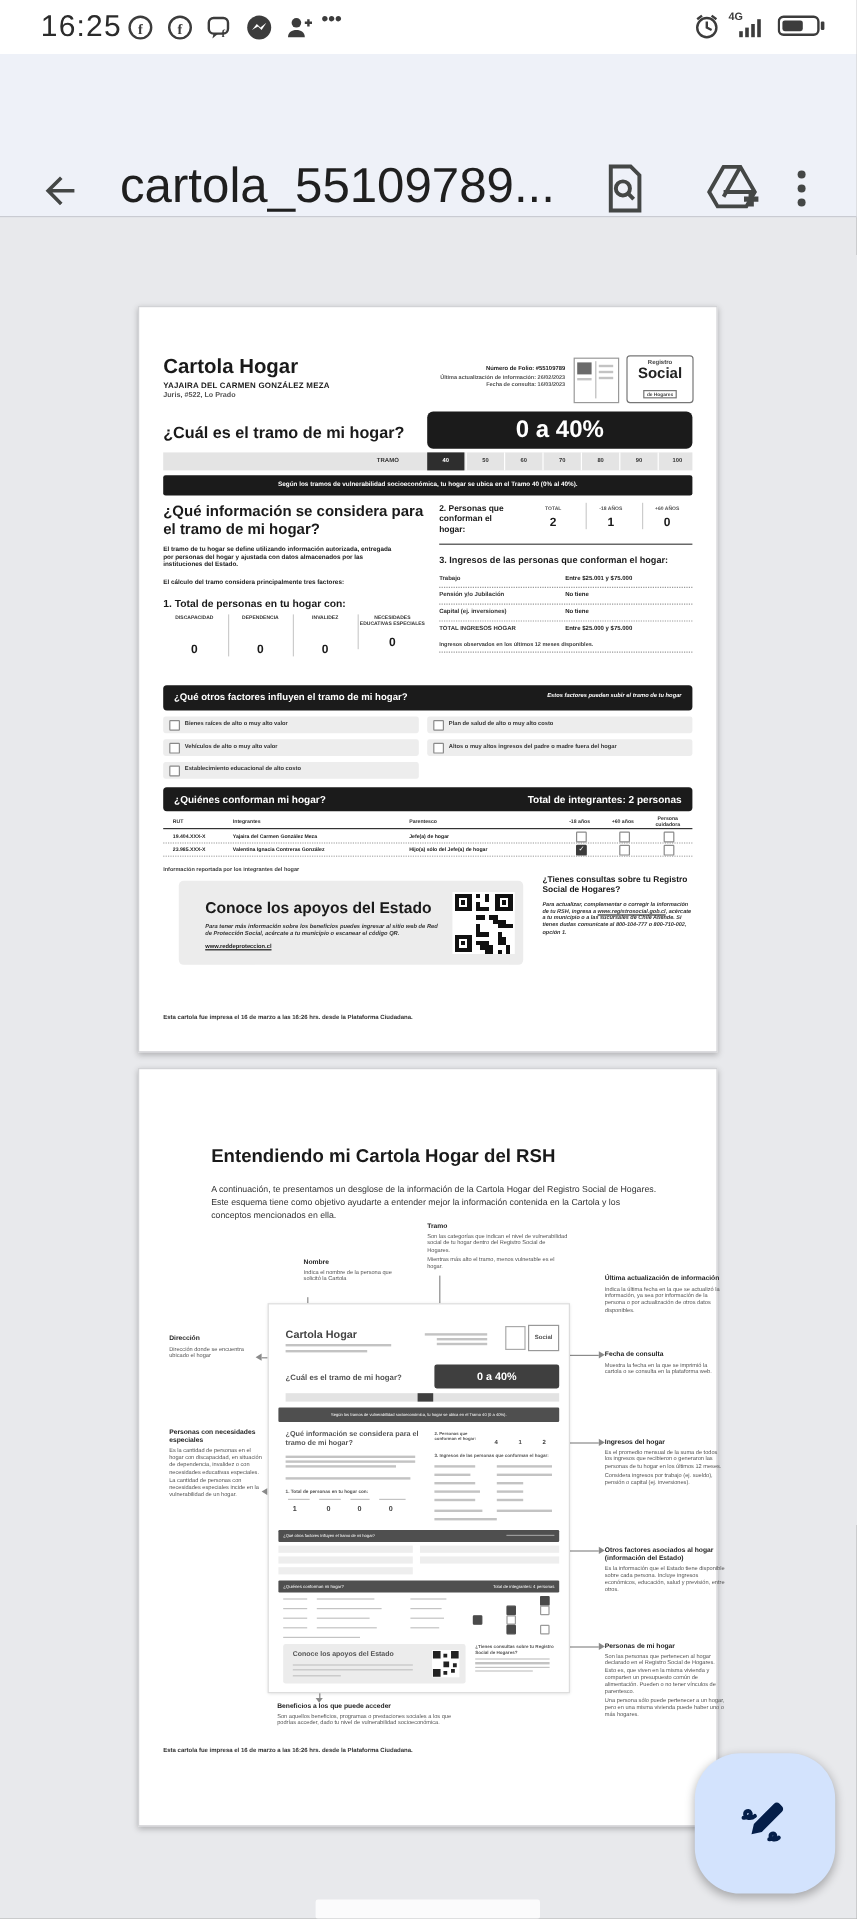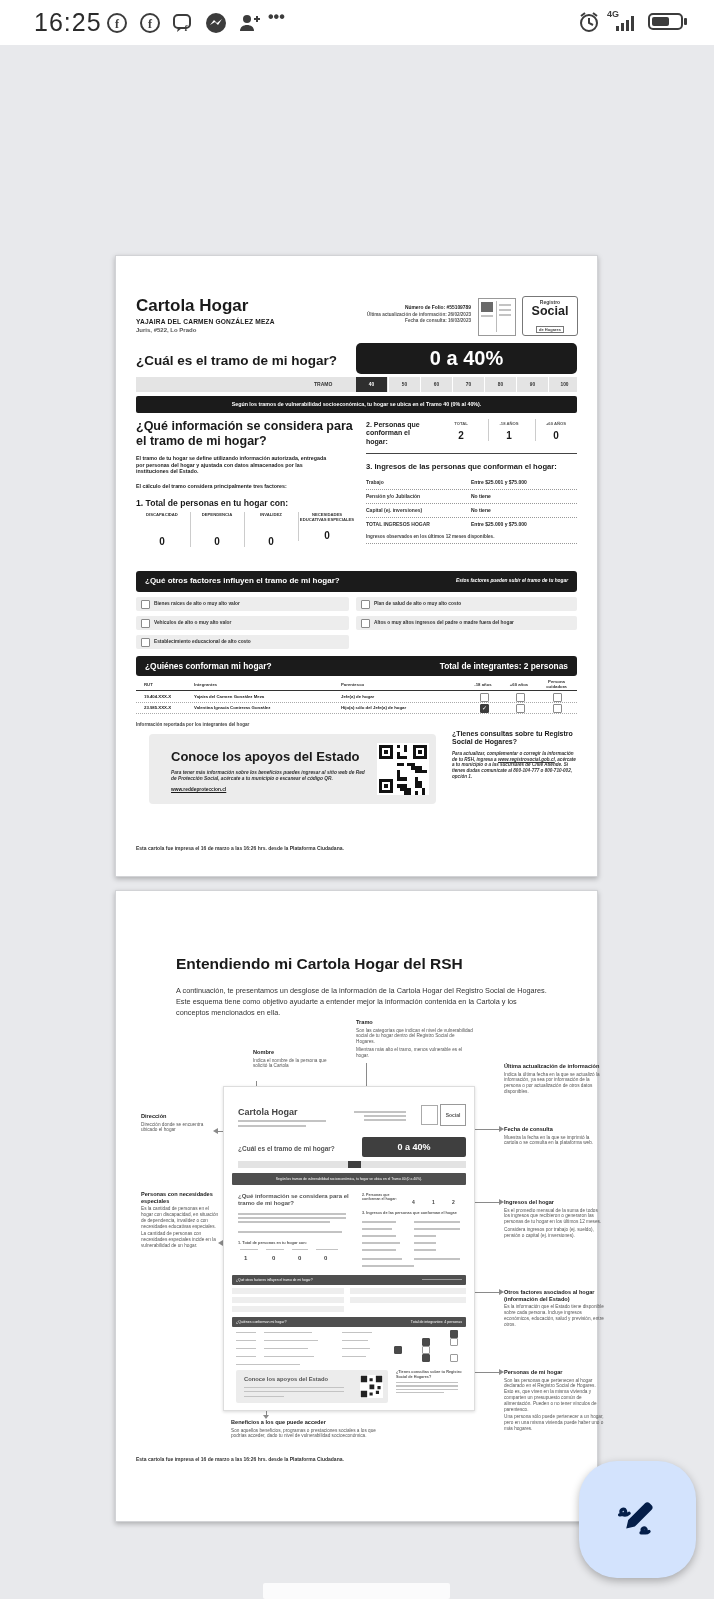--- a/index.html
+++ b/index.html
@@ -75,20 +75,40 @@
         <rect x="12" y="6" width="3" height="11" fill="#3c3c3c"></rect>
         <rect x="17" y="2" width="3" height="15" fill="#3c3c3c"></rect>
       </svg>
     <svg class="st-ic" style="left:648px;top:12px;width:40px;height:20px" viewBox="0 0 40 20">
         <rect x="1" y="2" width="33" height="15" rx="4" fill="none" stroke="#3c3c3c" stroke-width="2"></rect>
         <rect x="4" y="5" width="17" height="9" rx="2" fill="#3c3c3c"></rect>
         <rect x="36" y="6" width="3" height="7" rx="1" fill="#3c3c3c"></rect>
       </svg>
   </div>
 
+  <div id="appbar">
+    <svg class="abs" style="left:32px;top:96px;width:36px;height:36px" viewBox="0 0 24 24">
+        <path d="M20 11H7.8l5.6-5.6L12 4l-8 8 8 8 1.4-1.4L7.8 13H20z" fill="#444746"></path>
+      </svg>
+    <div class="ab-title">cartola_55109789...</div>
+    <svg class="abs" style="left:498px;top:90px;width:44px;height:44px" viewBox="0 0 24 24">
+        <path d="M6 2h9l4 4v16H6z" fill="none" stroke="#444746" stroke-width="1.8"></path>
+        <circle cx="11.5" cy="12" r="3.2" fill="none" stroke="#444746" stroke-width="1.8"></circle>
+        <path d="M13.8 14.3l2.6 2.6" stroke="#444746" stroke-width="1.8"></path>
+      </svg>
+    <svg class="abs" style="left:586px;top:88px;width:48px;height:48px" viewBox="0 0 24 24">
+        <path d="M8.5 3h7l6 10.5-3.5 6H6L2.5 13.5z M8.5 3L2.5 13.5 M15.5 3l-7 12.5 M21.5 13.5H8.5" fill="none" stroke="#444746" stroke-width="1.6"></path>
+        <path d="M17 16.5h6M20 13.5v6" stroke="#444746" stroke-width="2.2"></path>
+      </svg>
+    <svg class="abs" style="left:648px;top:92px;width:40px;height:40px" viewBox="0 0 24 24">
+        <circle cx="12" cy="5" r="2" fill="#444746"></circle>
+        <circle cx="12" cy="12" r="2" fill="#444746"></circle>
+        <circle cx="12" cy="19" r="2" fill="#444746"></circle>
+      </svg>
+  </div>
 
   <div class="page" style="top:255px;height:620px">
     <div class="abs" style="left:20px;top:40px;font-size:17px;font-weight:800">Cartola Hogar</div>
     <div class="abs" style="left:20px;top:62px;font-size:6.6px;font-weight:800;letter-spacing:.2px">YAJAIRA DEL CARMEN GONZÁLEZ MEZA</div>
     <div class="abs" style="left:20px;top:71px;font-size:6px;font-weight:700;color:#555">Juris, #522, Lo Prado</div>
 
     <div class="abs" style="left:205px;top:49px;width:150px;text-align:right">
       <div style="font-size:4.9px;font-weight:800">Número de Folio: #55109789</div>
       <div style="font-size:4.6px;font-weight:700;color:#555;margin-top:1.5px">Última actualización de información:  26/02/2023</div>
       <div style="font-size:4.6px;font-weight:700;color:#555;margin-top:1.5px">Fecha de consulta:  16/03/2023</div>

